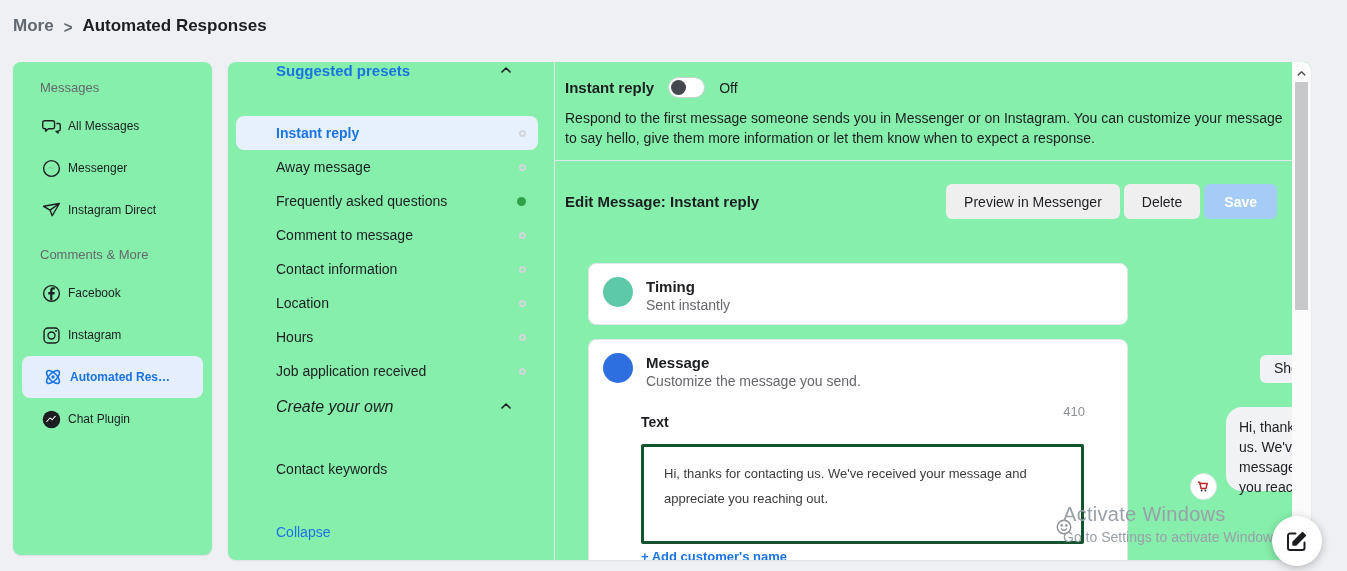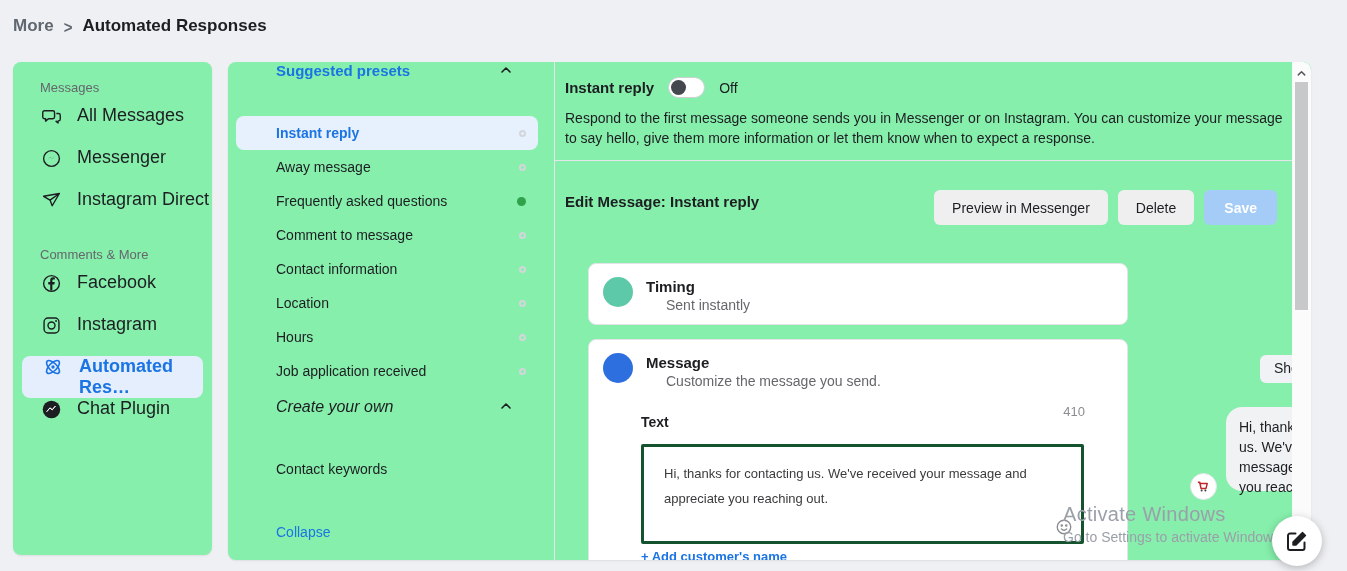--- a/index.html
+++ b/index.html
@@ -16,21 +16,21 @@
   .crumb-sep { font-size:15px; color:#606770; font-weight:700; transform:scaleY(1.15); }
   .crumb-current { font-size:17px; font-weight:700; color:#1c1e21; }
 
   
   .card { position:absolute; background:#86efac; border-radius:8px; box-shadow:0 1px 2px rgba(0,0,0,.08); }
   .sidebar { left:13px; top:62px; width:199px; height:493px; padding-top:14px; }
   .main-card { left:228px; top:62px; width:1083px; height:498px; overflow:hidden; }
 
   
   .side-section-label { font-size:13px; color:#65676b; padding:4px 0 10px 27px; }
-  .side-item { display:flex; gap:15px; height:42px; padding-left:27px; cursor:pointer; font-size:18px; color:#1c1e21; }
+  .side-item { display:flex; align-items:center; gap:6px; height:42px; padding-left:27px; cursor:pointer; font-size:12px; color:#1c1e21; }
   .side-item .ic { width:22px; height:22px; flex:0 0 22px; display:flex; align-items:center; justify-content:center; }
   .side-item.selected { background:#e4eefc; border-radius:8px; margin:0 9px; padding-left:20px; color:#1b74e4; font-weight:700; }
   .side-gap { height:12px; }
 
   
   .presets-col { position:absolute; left:0; top:0; bottom:0; width:327px; border-right:1px solid #e4e6eb; }
   .presets-scroll { position:absolute; left:0; top:0; width:100%; height:452px; overflow:hidden; }
   .preset-header { display:flex; align-items:flex-start; justify-content:space-between; padding:0 40px 0 48px; height:54px; cursor:pointer;gap:17px; }
   .preset-header .ph-label { font-size:15px; font-weight:700; color:#1c1e21; }
   .preset-header.accent .ph-label { color:#1b74e4; }
@@ -45,29 +45,29 @@
   
   .main-col { position:absolute; left:327px; top:0; bottom:0; width:737px; overflow:hidden; }
   .m-header { position:absolute; left:10px; top:15px; display:flex; align-items:center; gap:14px; }
   .m-title { font-size:15px; font-weight:700; }
   .toggle { width:37px; height:21px; border:1px solid #ccd0d5; border-radius:11px; background:#fff; position:relative; cursor:pointer; }
   .toggle .knob { position:absolute; left:2px; top:2px; width:15px; height:15px; border-radius:50%; background:#44484e; }
   .toggle-state { font-size:14px; color:#1c1e21; }
   .m-desc { position:absolute; left:10px; top:46px; width:726px; font-size:14px; line-height:20px; color:#1c1e21; }
   .m-divider { position:absolute; left:0; top:98px; width:100%; height:1px; background:#e4e6eb; }
   .edit-heading { position:absolute; left:10px; top:131px; font-size:15px; font-weight:700; }
-  .btn-row { position:absolute; right:15px; top:128px; display:flex; gap:10px; }
+  .btn-row { position:absolute; right:15px; top:122px; display:flex; gap:4px; }
   .btn { height:35px; border:none; border-radius:6px; background:#efeff0; font-family:inherit; font-size:14px; color:#1c1e21; padding:0 18px; cursor:pointer; }
   .btn.save { background:#a5ccf7; color:#fff; font-weight:700; padding:0 20px; }
 
   .block-card { position:absolute; left:33px; width:540px; background:#fff; border:1px solid #e2e4e8; border-radius:8px; }
   .bc-head { display:flex; align-items:flex-start; gap:13px; padding:13px 0 0 14px; }
   .bc-circle { width:30px; height:30px; border-radius:50%; flex:0 0 30px; }
   .bc-title { font-size:15px; font-weight:700; line-height:19px; }
-  .bc-sub { font-size:14px; color:#65676b; line-height:19px;margin-left:20px; }
+  .bc-sub { font-size:14px; color:#65676b; line-height:19px; }
   .timing-card { top:201px; height:62px; }
   .message-card { top:277px; height:300px; }
 
   .text-label { position:absolute; left:52px; top:74px; font-size:14px; font-weight:700; }
   .char-count { position:absolute; right:42px; top:64px; font-size:13px; color:#8a8d91; }
   .text-box { position:absolute; left:52px; top:104px; width:443px; height:100px; border:3px solid #14532d; border-radius:2px; padding:14px 20px; font-size:13px; line-height:25px; color:#3a3b3c; }
   .emoji-btn { position:absolute; right:8px; bottom:5px; width:18px; height:18px; cursor:pointer; }
   .add-link { position:absolute; left:52px; top:209px; font-size:13px; font-weight:700; color:#1b74e4; cursor:pointer; white-space:nowrap; }
 
   

